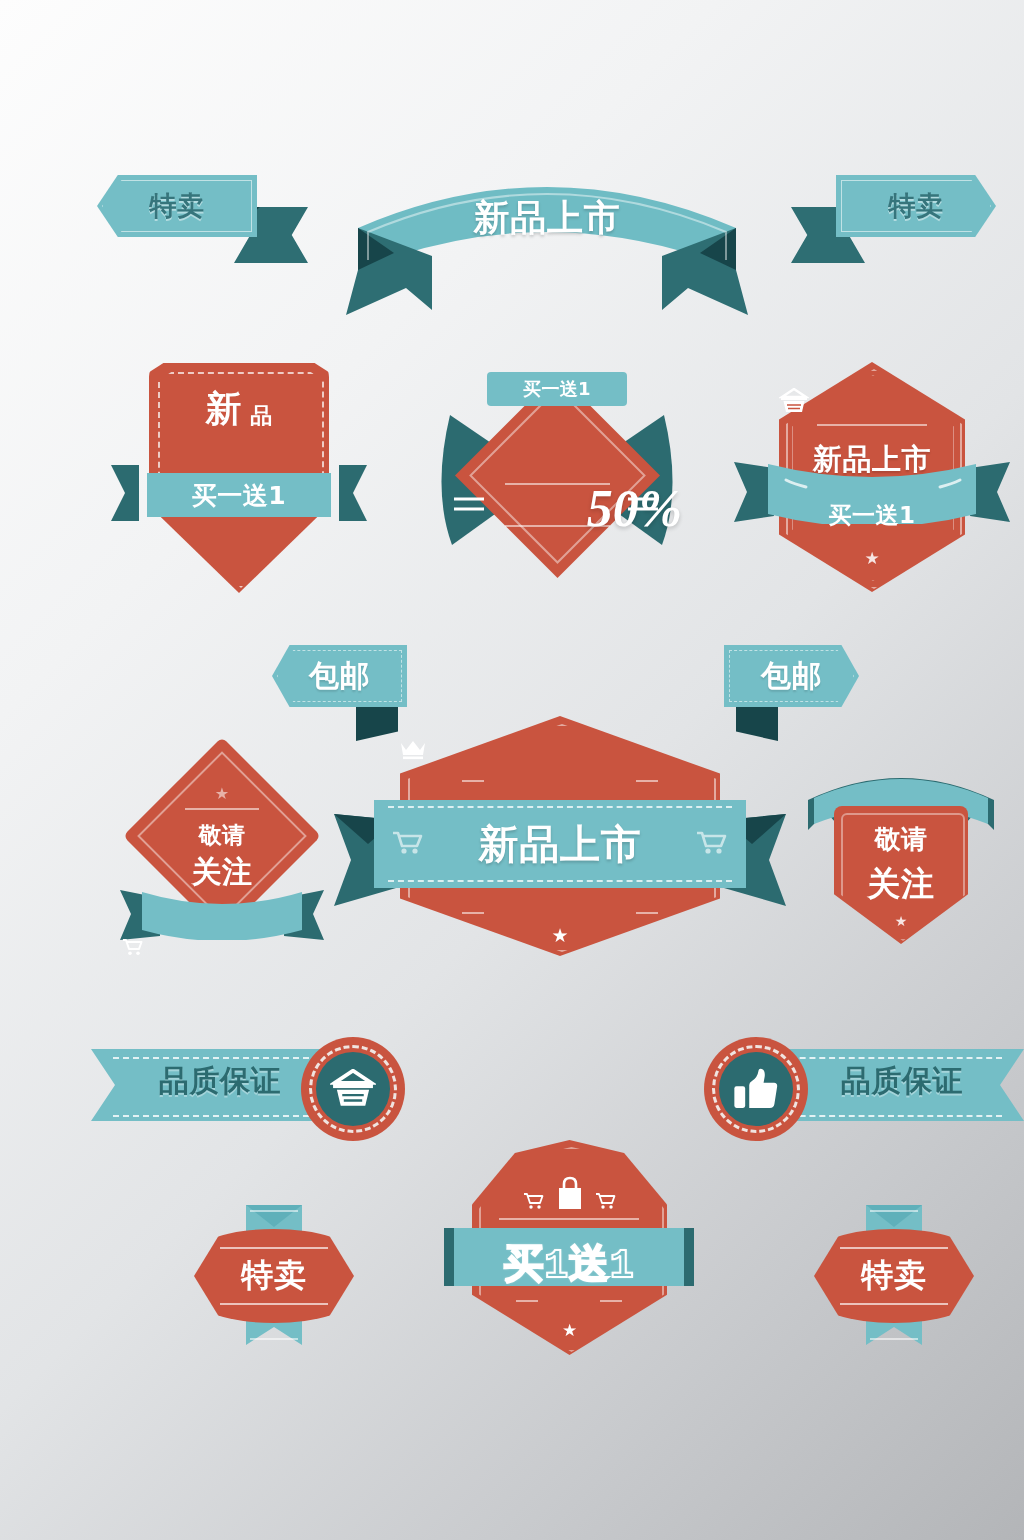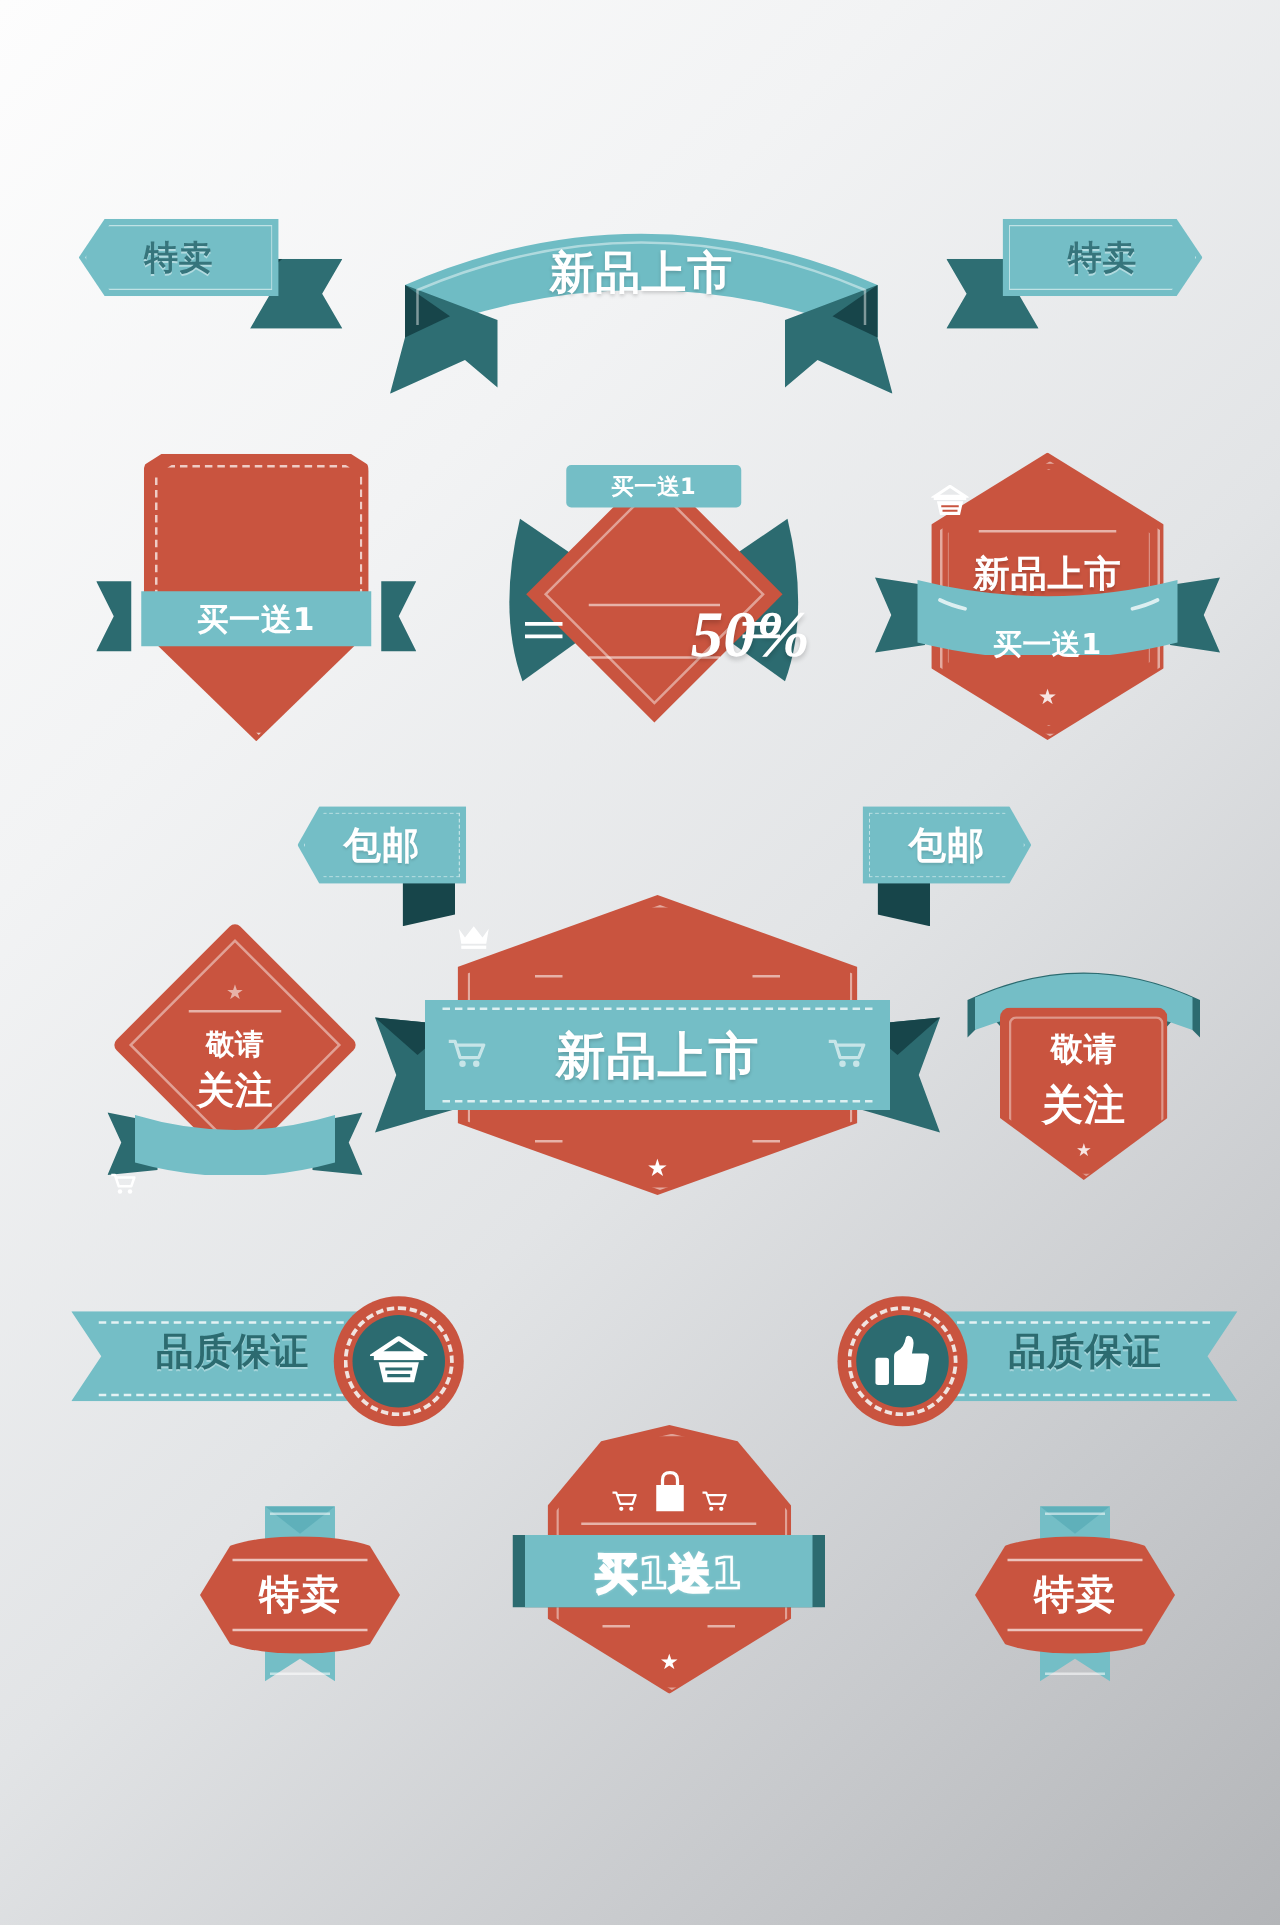--- a/index.html
+++ b/index.html
@@ -2,21 +2,21 @@
 <html><head>
 <meta charset="utf-8">
 <title>Promo Badge Set</title>
 <style>
   html,body{margin:0;padding:0;}
   body{
     width:1024px;height:1540px;position:relative;overflow:hidden;
     font-family:"Liberation Sans","DejaVu Sans",sans-serif;
     background:linear-gradient(135deg,#fdfdfd 0%,#f2f3f4 28%,#e2e4e6 55%,#c8cacd 80%,#b3b5b8 100%);
   }
-  .stage{position:absolute;inset:0;}
+  .stage{position:absolute;inset:0;margin-left:34px;}
   .el{position:absolute;}
   .cn{font-family:"DejaVu Sans","Liberation Sans",sans-serif;font-weight:bold;letter-spacing:.02em;}
   .teal{background:#74bec6;}
 
   
   .tag-arrow{height:62px;display:flex;align-items:center;justify-content:center;}
   .tag-arrow.lpoint{clip-path:polygon(0 50%,13% 0,100% 0,100% 100%,13% 100%);}
   .tag-arrow.rpoint{clip-path:polygon(0 0,87% 0,100% 50%,87% 100%,0 100%);}
   .tag-arrow .inner{position:absolute;inset:5px;border:1.5px solid rgba(255,255,255,.55);}
   .tag-arrow.lpoint .inner{clip-path:polygon(0 50%,13% 0,100% 0,100% 100%,13% 100%);}
@@ -101,20 +101,23 @@
     <div class="bowfold" style="left:48px;top:32px;clip-path:polygon(100% 0,100% 100%,0 0);"></div>
     <div class="tag-arrow rpoint teal" style="position:relative;width:160px;left:45px;">
       <div class="inner"></div>
       <span class="cn">特卖</span>
     </div>
   </div>
 
   <div class="el" style="left:105px;top:363px;width:200px;height:235px;">
     <div class="shield" style="position:absolute;left:10px;top:0;width:180px;height:230px;"></div>
     <div class="shield-dash" style="left:19px;top:9px;width:162px;height:212px;"></div>
+    <div style="position:absolute;left:10px;top:28px;width:180px;text-align:center;line-height:1;">
+      <span class="cn" style="color:#fff;font-size:36px;">新</span><span class="cn" style="color:#fff;font-size:22px;vertical-align:bottom;margin-left:8px;">品</span>
+    </div>
     <svg style="position:absolute;left:-28px;top:100px;" width="256" height="60">
       <path d="M0 2 L28 2 L28 58 L0 58 L14 30 Z" fill="#2c6b70"></path>
       <path d="M256 2 L228 2 L228 58 L256 58 L242 30 Z" fill="#2c6b70"></path>
     </svg>
     <div class="band" style="left:8px;top:110px;width:184px;height:44px;">
       <span class="cn" style="font-size:25px;color:#fff;">买一送1</span>
     </div>
   </div>
 
   <div class="el" style="left:398px;top:365px;width:250px;height:235px;">
@@ -360,21 +363,21 @@
             <circle cx="16" cy="15" r="1.7" fill="#fff"></circle>
           </svg>
       </span>
     </div>
     <div class="dashln" style="left:55px;top:78px;width:140px;"></div>
     <svg style="position:absolute;left:0;top:88px;" width="250" height="58">
       <rect x="0" y="0" width="250" height="58" fill="#2c6b70"></rect>
       <rect x="10" y="0" width="230" height="58" fill="#74bec6"></rect>
     </svg>
     <div style="position:absolute;left:0;top:96px;width:250px;text-align:center;">
-      <span class="cn" style="color:#74bec6;font-size:34px;-webkit-text-stroke:2px #ffffff;text-shadow:0 0 3px rgba(255,255,255,.7);">买1送1</span>
+      <span class="cn" style="color:#74bec6;font-size:40px;-webkit-text-stroke:2px #ffffff;text-shadow:0 0 3px rgba(255,255,255,.7);font-family:Liberation Mono, monospace;">买1送1</span>
     </div>
     <div class="dashln" style="left:72px;top:160px;width:22px;"></div>
     <div class="dashln" style="left:156px;top:160px;width:22px;"></div>
     <div style="position:absolute;left:28px;top:180px;width:195px;text-align:center;">
       <span class="starv" style="font-size:17px;color:#fff;">★</span>
     </div>
   </div>
 
   <div class="el" style="left:780px;top:1205px;width:160px;height:140px;">
     <svg style="position:absolute;left:52px;top:0;" width="56" height="140">

